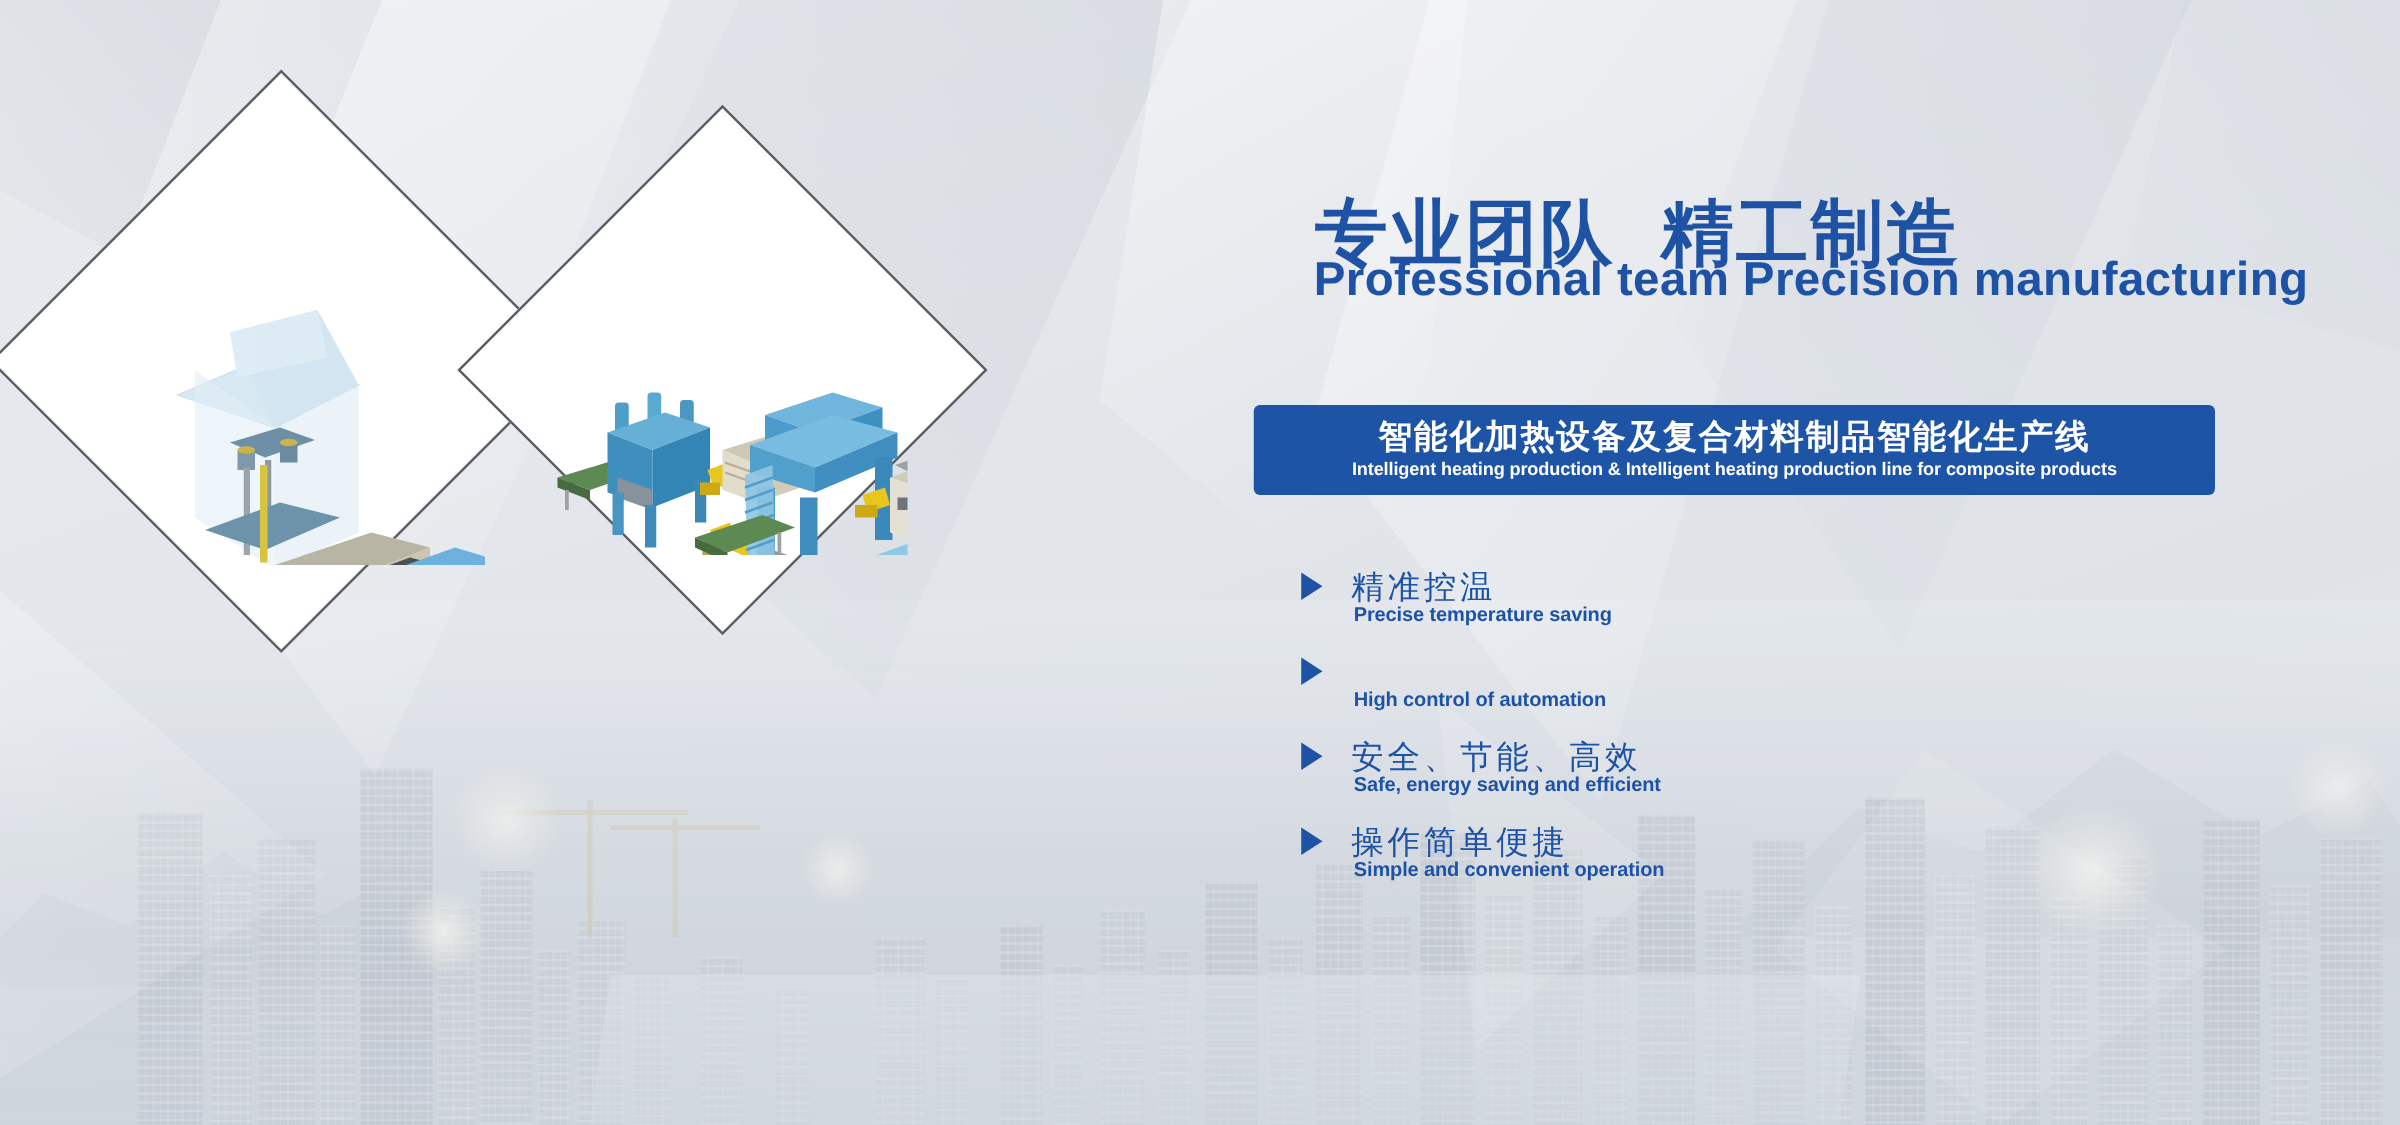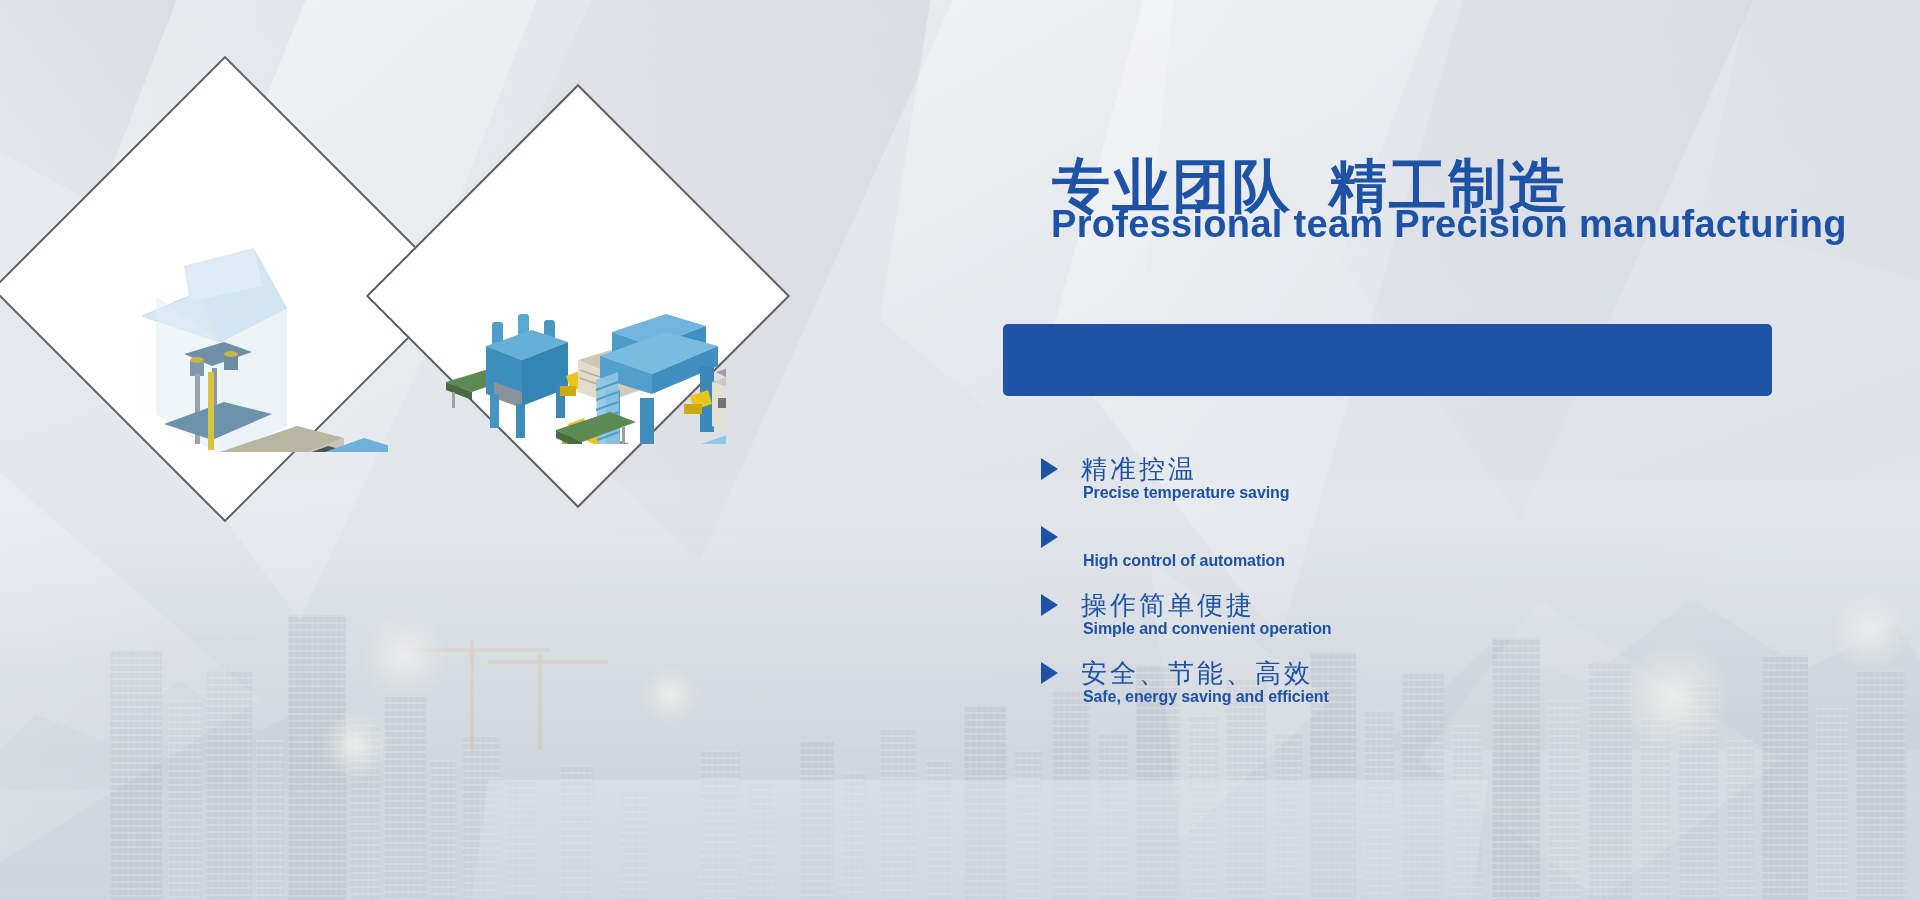--- a/index.html
+++ b/index.html
@@ -416,43 +416,45 @@
       </svg>
     </div>
   </div>
 
   <div id="content">
 
     <div id="headline-cn">专业团队  精工制造</div>
     <div id="headline-en">Professional team   Precision manufacturing</div>
 
     <div id="product-banner">
+      <div id="product-title-cn">智能化加热设备及复合材料制品智能化生产线</div>
+      <div id="product-title-en">Intelligent heating production &amp; Intelligent heating production line for composite products</div>
     </div>
 
     <div id="feature-list">
 
       <div class="feature-item">
         <span class="bullet-icon"></span>
         <span class="feature-cn">精准控温</span>
         <span class="feature-en">Precise temperature saving</span>
       </div>
 
       <div class="feature-item">
         <span class="bullet-icon"></span>
         <span class="feature-en">High control of automation</span>
       </div>
 
       <div class="feature-item">
         <span class="bullet-icon"></span>
+        <span class="feature-cn">安全、节能、高效</span>
+        <span class="feature-en">Safe, energy saving and efficient</span>
+      </div>
+
+      <div class="feature-item">
+        <span class="bullet-icon"></span>
         <span class="feature-cn">操作简单便捷</span>
         <span class="feature-en">Simple and convenient operation</span>
       </div>
 
-      <div class="feature-item">
-        <span class="bullet-icon"></span>
-        <span class="feature-cn">安全、节能、高效</span>
-        <span class="feature-en">Safe, energy saving and efficient</span>
-      </div>
-
     </div>
   </div>
 
 </div>
 
 </body></html>

